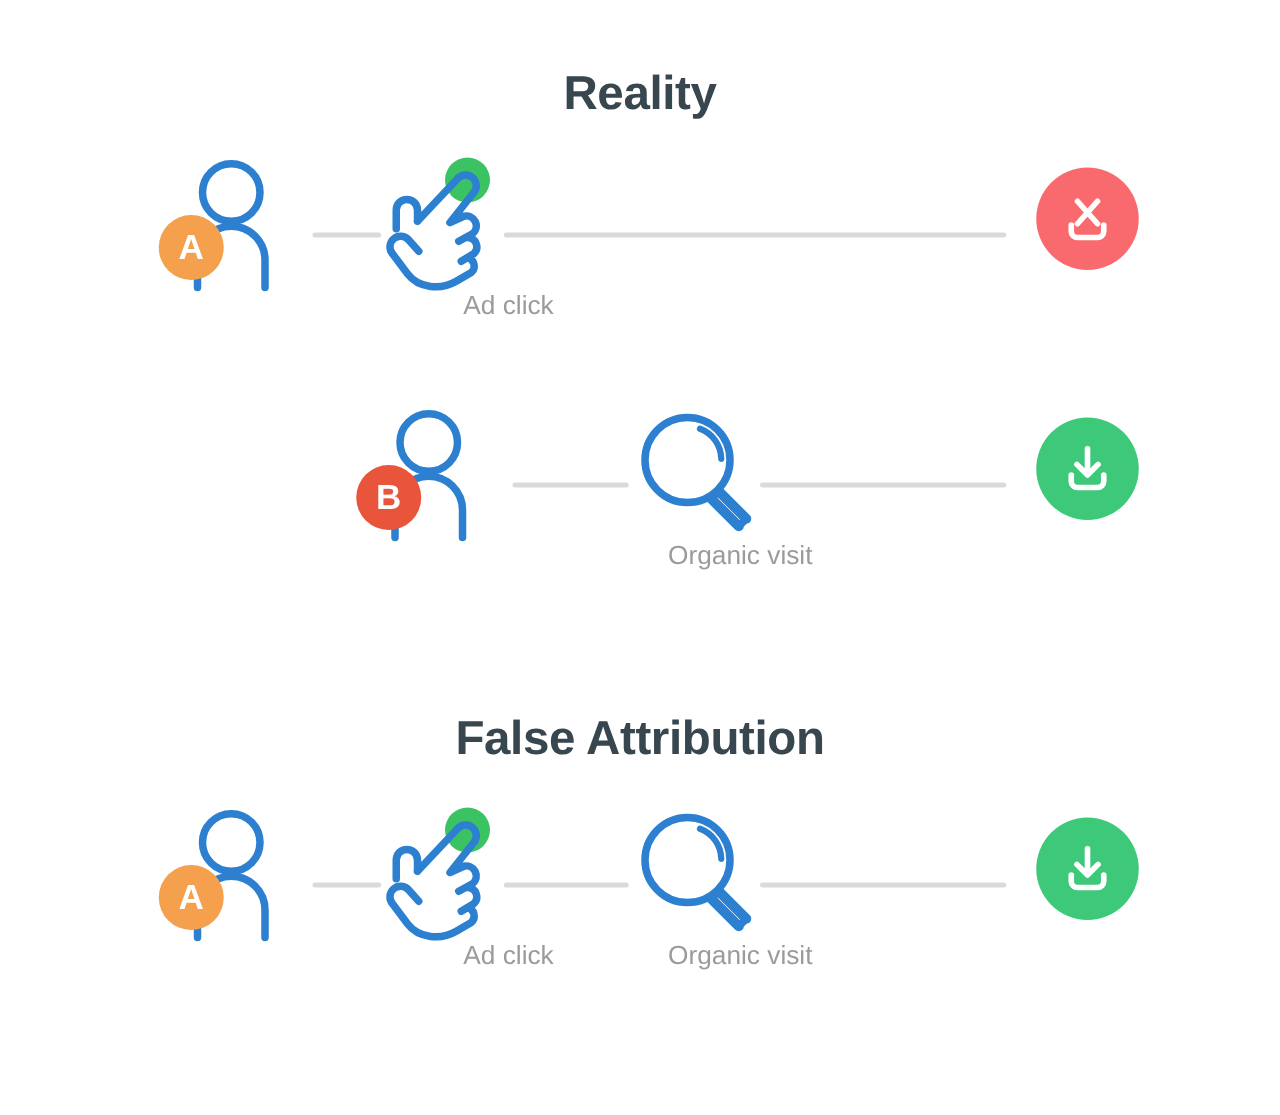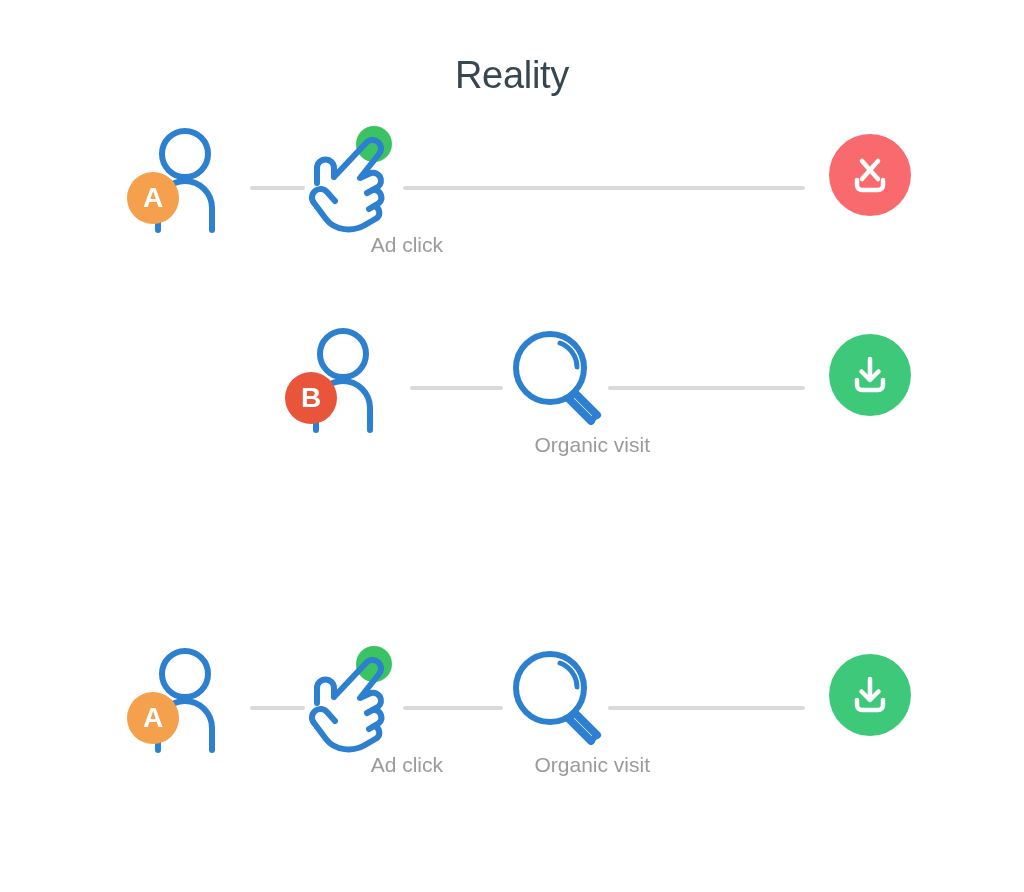--- a/index.html
+++ b/index.html
@@ -17,21 +17,21 @@
   .stage {
     position: absolute;
     inset: 0;
   }
 
   .section-title {
     position: absolute;
     width: 100%;
     text-align: center;
     color: #37464f;
-    font-weight: normal;
+    font-weight: bold;
     font-size: 38px;
     letter-spacing: -0.3px;
     line-height: 1;
   }
   #title-reality { top: 56px; }
   #title-false   { top: 572px; }
 
   .flow-row {
     position: absolute;
     left: 0;
@@ -217,20 +217,21 @@
             <svg width="46" height="46" viewBox="0 0 46 46" aria-hidden="true">
               <path d="M23 7 V27 M14.5 19.5 L23 28 L31.5 19.5" fill="none" stroke="#ffffff" stroke-width="4.5" stroke-linecap="round" stroke-linejoin="round"></path>
               <path d="M10 28 v5 a5 5 0 0 0 5 5 h16 a5 5 0 0 0 5 -5 v-5" fill="none" stroke="#ffffff" stroke-width="4.5" stroke-linecap="round"></path>
             </svg>
           </span>
         </div>
       </div>
     </div>
   </div>
 
+  <div class="section-title" id="title-false">False Attribution</div>
 
   <div class="flow-row" id="row-false">
 
     <div class="connector" style="left:250px; width:55px;"></div>
     <div class="connector" style="left:403px; width:100px;"></div>
     <div class="connector" style="left:608px; width:197px;"></div>
 
     <div class="node" style="left:125px;">
       <div class="glyph">
         <div class="person-wrap">

